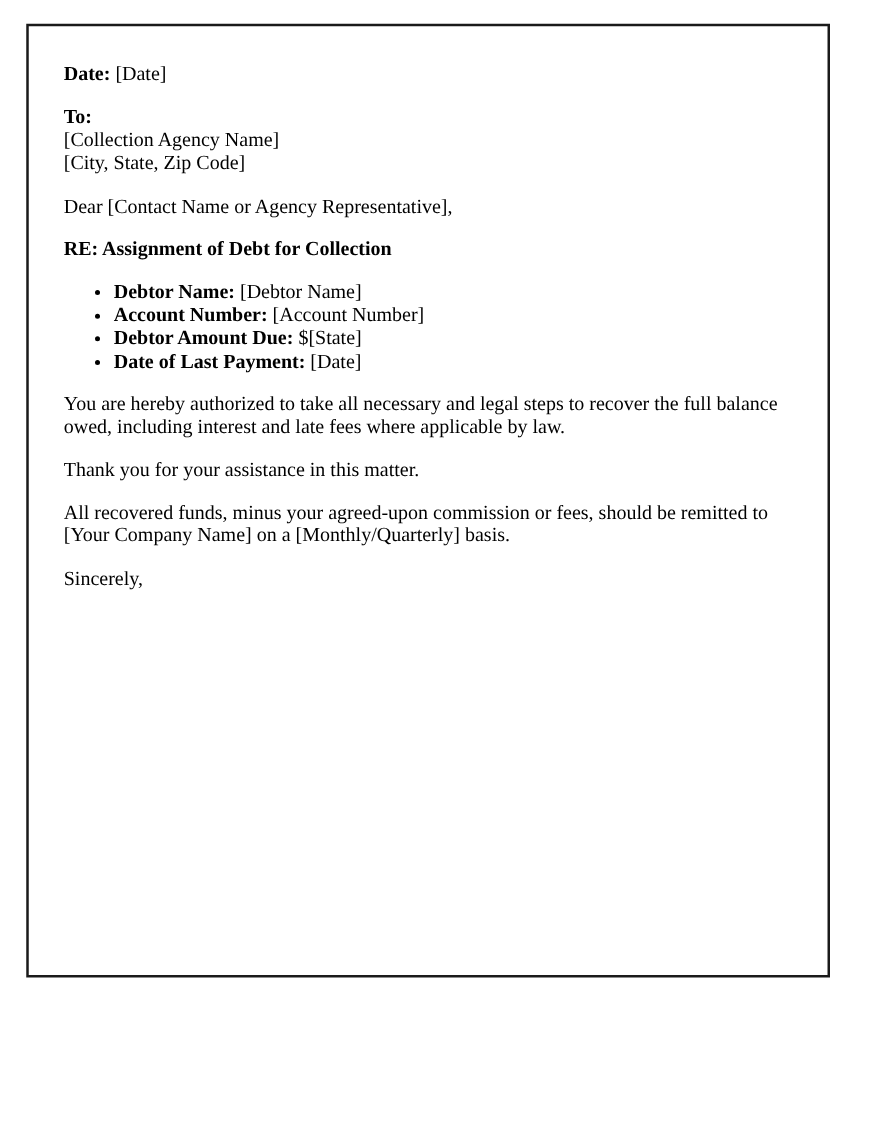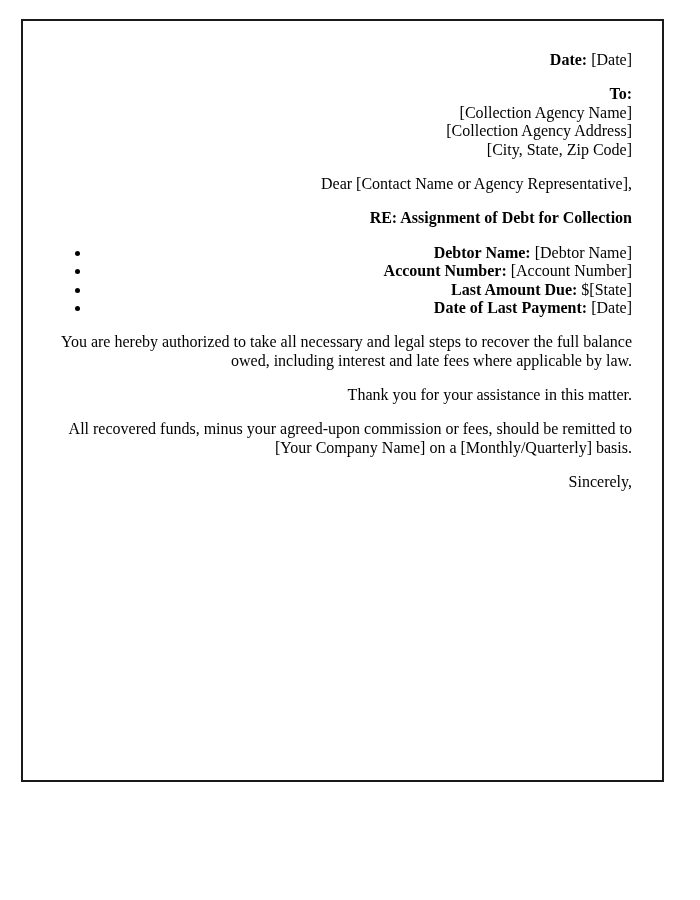--- a/index.html
+++ b/index.html
@@ -21,21 +21,20 @@
   .letter {
     position: absolute;
     left: 21px;
     top: 19px;
     width: 643px;
     height: 763px;
     box-sizing: border-box;
     border: 2px solid #1a1a1a;
     padding: 14px 30px 20px 28px;
     background: #ffffff;
-    text-align: right;
   }
   .para {
     margin: 16px 0;
   }
   .bold {
     font-weight: bold;
   }
   ul.debt-list {
     margin: 16px 0;
     padding-left: 40px;
@@ -50,33 +49,32 @@
 <body>
 
 <div class="page">
   <div class="letter">
 
     <p class="para"><span class="bold">Date:</span> <span>[Date]</span></p>
 
     <div class="para">
       <div class="bold">To:</div>
       <div>[Collection Agency Name]</div>
-      <div>[Collection Agency Address]</div>
       <div>[City, State, Zip Code]</div>
     </div>
 
     <p class="para">Dear [Contact Name or Agency Representative],</p>
 
     <p class="para bold">RE: Assignment of Debt for Collection</p>
 
 
     <ul class="debt-list">
       <li><span class="bold">Debtor Name:</span> <span>[Debtor Name]</span></li>
       <li><span class="bold">Account Number:</span> <span>[Account Number]</span></li>
-      <li><span class="bold">Last Amount Due:</span> <span>$[State]</span></li>
+      <li><span class="bold">Debtor Amount Due:</span> <span>$[State]</span></li>
       <li><span class="bold">Date of Last Payment:</span> <span>[Date]</span></li>
     </ul>
 
     <p class="para">You are hereby authorized to take all necessary and legal steps to recover the full balance owed, including interest and late fees where applicable by law.</p>
 
 
     <p class="para">Thank you for your assistance in this matter.</p>
 
     <p class="para">All recovered funds, minus your agreed-upon commission or fees, should be remitted to [Your Company Name] on a [Monthly/Quarterly] basis.</p>
 

